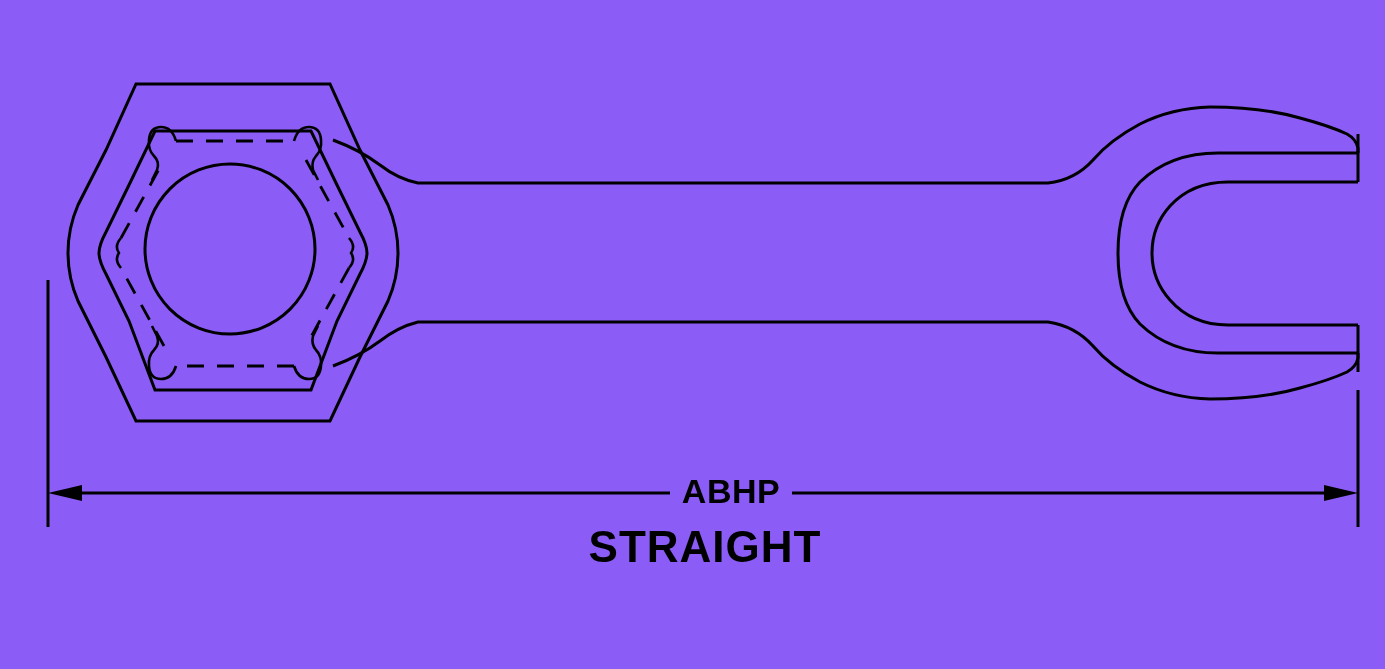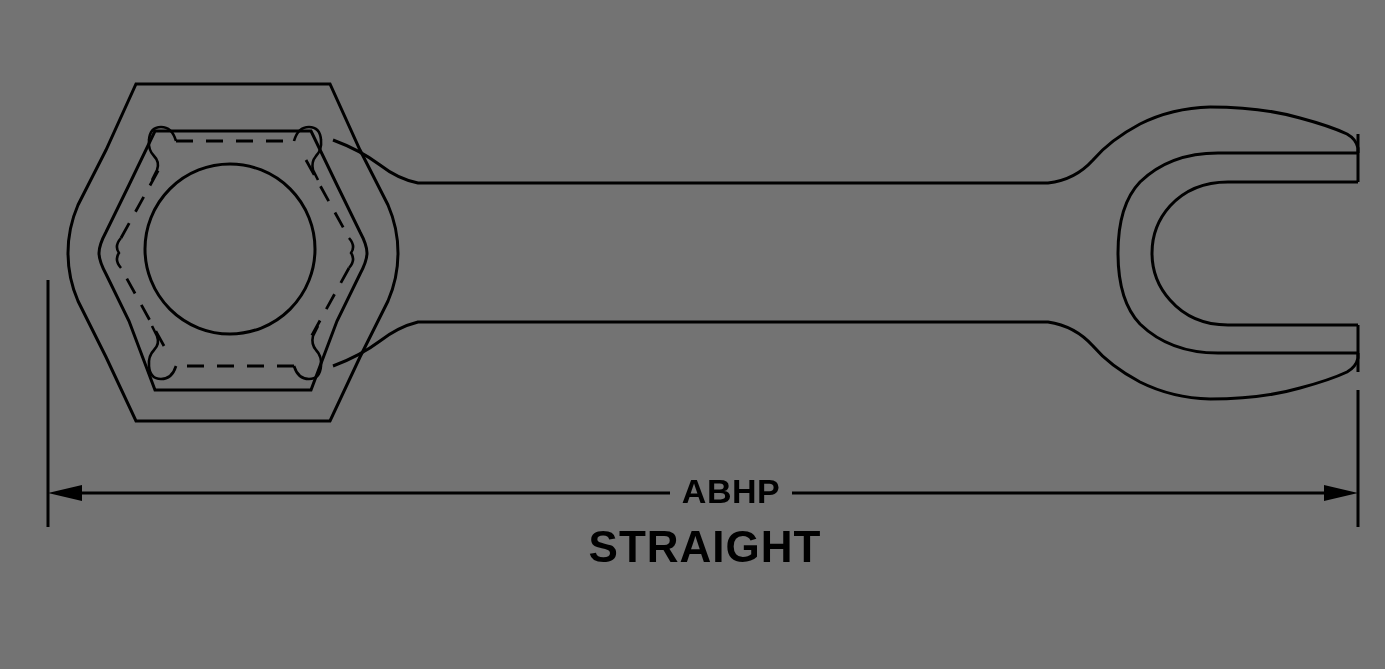--- a/index.html
+++ b/index.html
@@ -11,21 +11,21 @@
   body {
     width: 1385px;
     height: 669px;
     font-family: "Liberation Sans", sans-serif;
     overflow: hidden;
   }
   #drawing-root {
     position: relative;
     width: 1385px;
     height: 669px;
-    background: #737373;
+    background: #8b5cf6;
   }
   #wrench-svg {
     display: block;
     width: 1385px;
     height: 669px;
   }
   .stroke {
     fill: none;
     stroke: #000000;
     stroke-width: 3;

